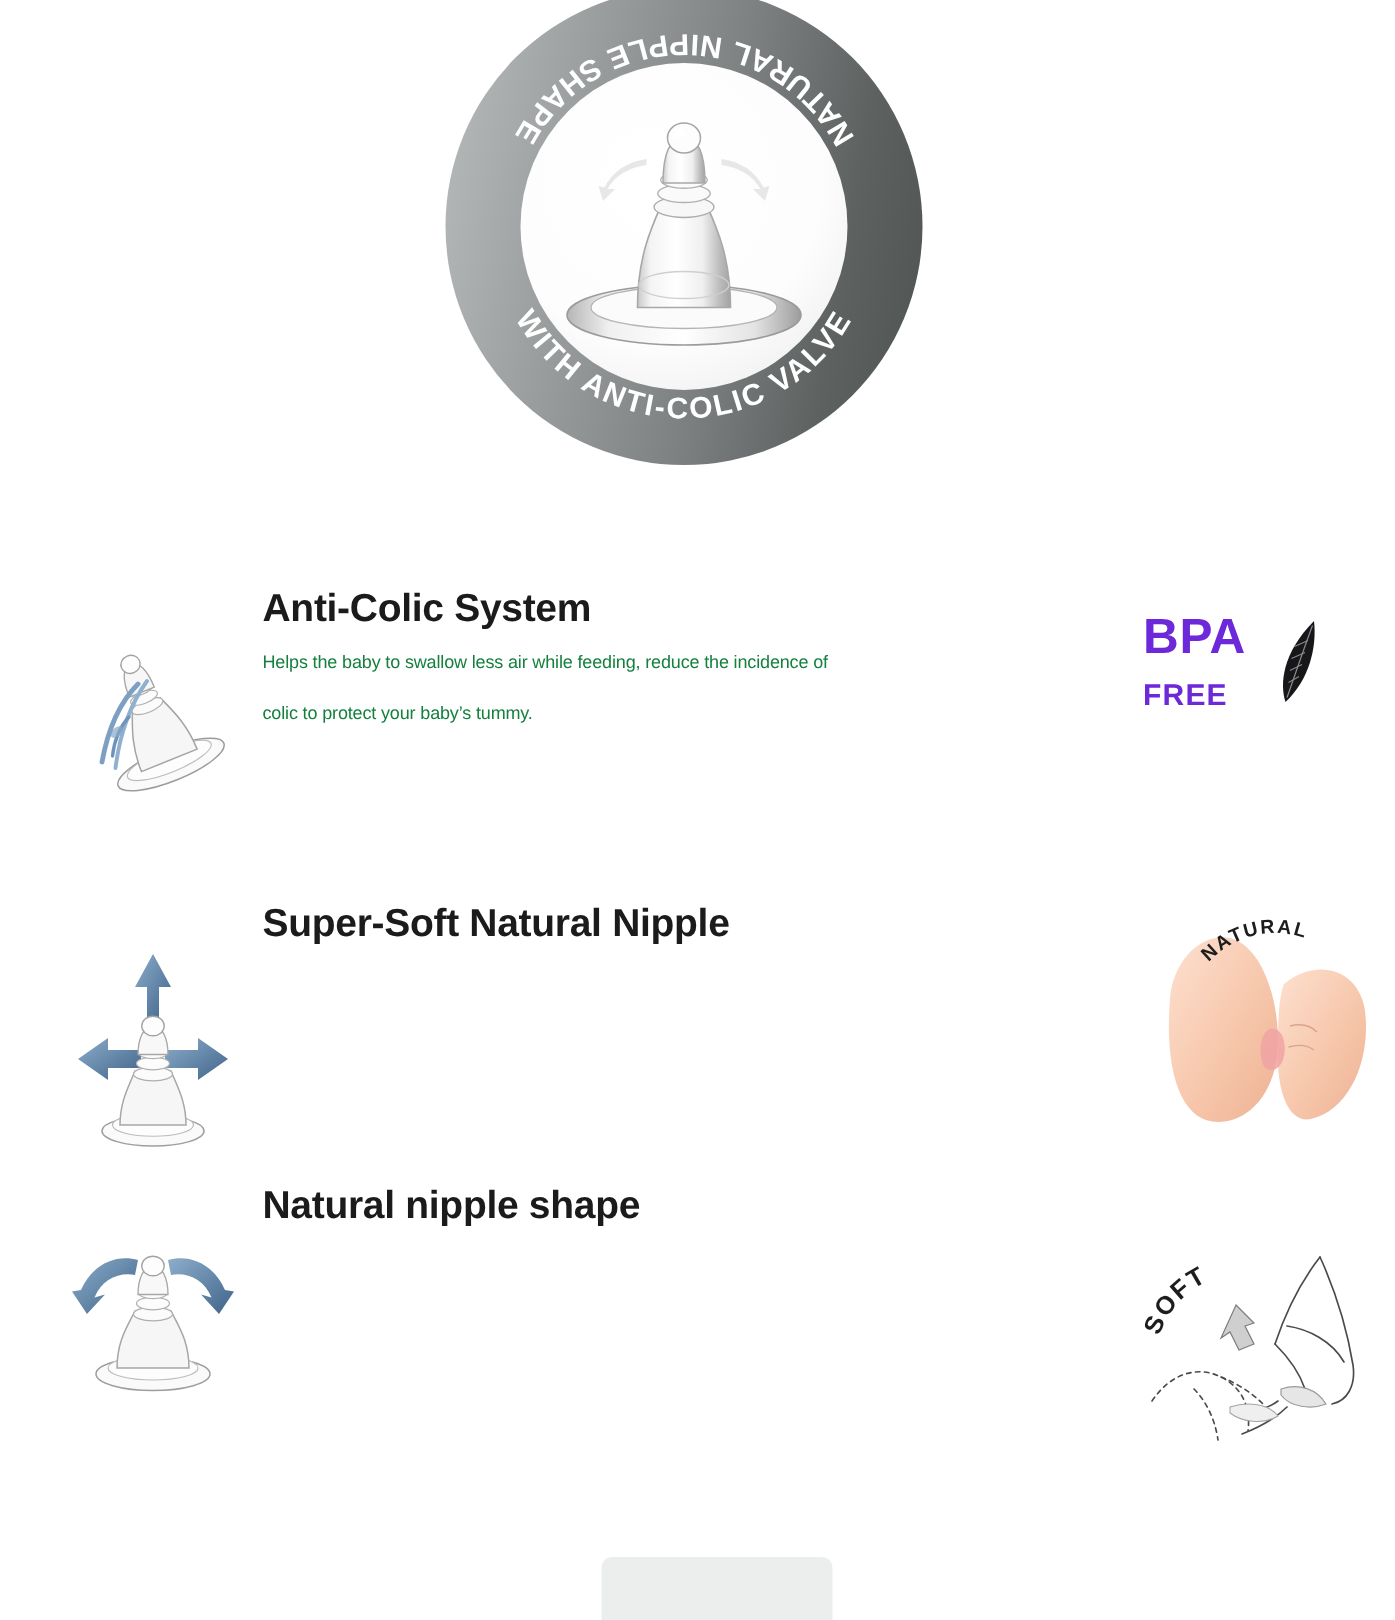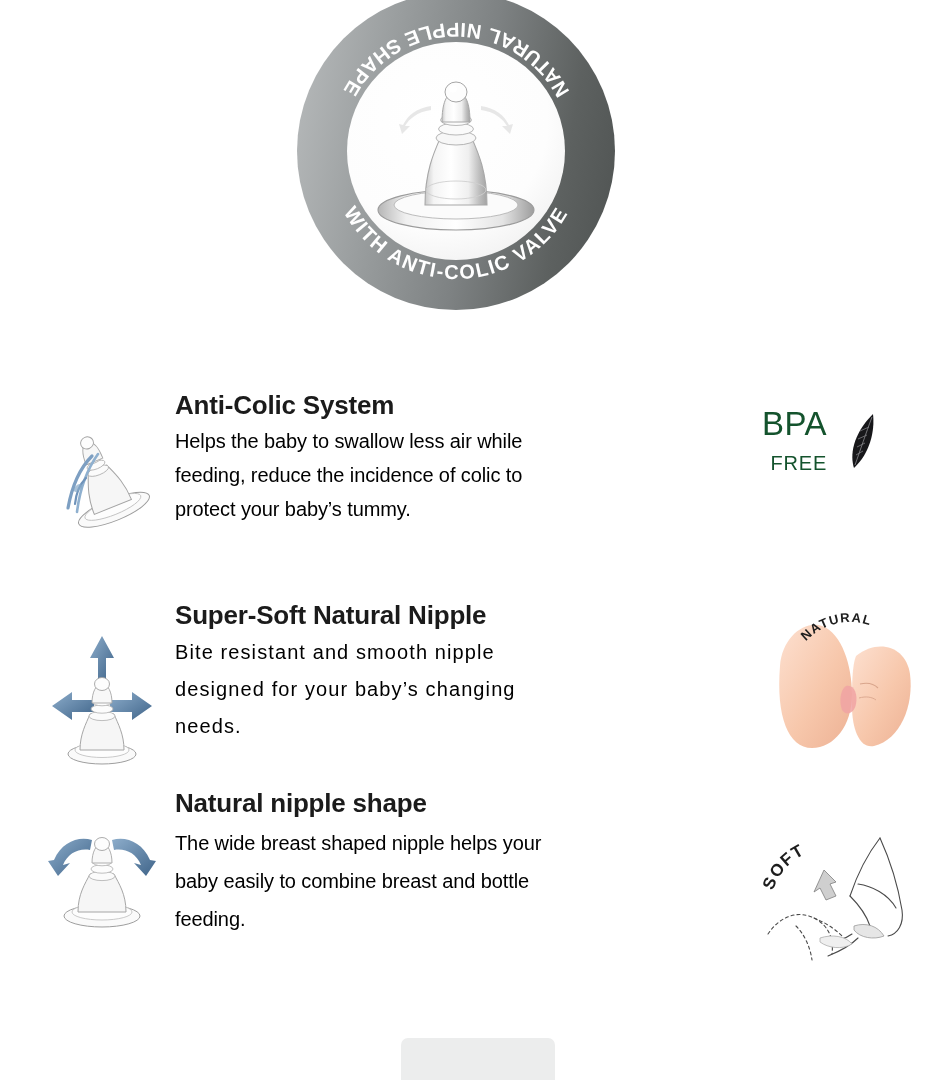--- a/index.html
+++ b/index.html
@@ -40,33 +40,33 @@
   #row-1 .icon-left{top:28px;}
   #row-2 .icon-left{top:42px;}
 
   .txt{position:absolute;left:175px;width:400px;}
   .head{
     margin:0;font-weight:700;color:#1b1b1b;
     font-size:26px;line-height:26px;letter-spacing:-.2px;
   }
   #row-2 .head{font-size:26px;line-height:30px;}
   .body{
-    margin:6px 0 0 0;color:#000000;
-    font-size:20px;line-height:34px;letter-spacing:-.1px;
+    margin:6px 0 0 0;color:#15803d;
+    font-size:12px;line-height:34px;letter-spacing:-.1px;
   }
   #row-1 .body{letter-spacing:1.1px;line-height:37px;}
   #row-2 .body{line-height:38px;}
 
   .icon-right{position:absolute;}
 
   
   #bpa{left:762px;top:14px;width:160px;}
   #bpa-text{
-    display:inline-block;vertical-align:middle;color:#14532d;
-    font-size:33px;line-height:35px;font-weight:400;letter-spacing:.5px;text-align:right;
+    display:inline-block;vertical-align:middle;color:#6d28d9;
+    font-size:33px;line-height:35px;font-weight:700;letter-spacing:.5px;
   }
   #bpa-free{font-size:20px;letter-spacing:.8px;}
   #bpa-leaf{display:inline-block;vertical-align:middle;margin-left:10px;}
 
   
   #natural{left:760px;top:0px;width:170px;}
   
   #soft{left:762px;top:42px;width:170px;}
 
   
@@ -203,21 +203,20 @@
       <ellipse cx="56" cy="86" rx="13" ry="4.6" fill="#fbfbfb" stroke="#aeaeae" stroke-width=".8"></ellipse>
       <ellipse cx="56" cy="79" rx="11" ry="4.2" fill="#fcfcfc" stroke="#b0b0b0" stroke-width=".8"></ellipse>
       <ellipse cx="56" cy="72" rx="9.5" ry="3.8" fill="#fcfcfc" stroke="#b0b0b0" stroke-width=".8"></ellipse>
       <path d="M46 73 C46 62 50 54 56 54 C62 54 66 62 66 73 Z" fill="#f8f8f8" stroke="#a6a6a6" stroke-width=".9"></path>
       <ellipse cx="56" cy="54" rx="7.5" ry="6.5" fill="#fdfdfd" stroke="#a3a3a3" stroke-width=".9"></ellipse>
     </svg>
   </div>
 
   <div class="txt">
     <p class="head">Super-Soft Natural Nipple</p>
-    <p class="body">Bite resistant and smooth nipple designed for your baby’s changing needs.</p>
   </div>
 
   <div class="icon-right" id="natural">
     <svg width="170" height="160" viewBox="0 0 170 160">
       <defs>
         <linearGradient id="gSkin" x1="0" y1="0" x2="1" y2="1">
           <stop offset="0%" stop-color="#fde0d0"></stop>
           <stop offset="55%" stop-color="#f7c7ab"></stop>
           <stop offset="100%" stop-color="#edb194"></stop>
         </linearGradient>
@@ -260,21 +259,20 @@
       <ellipse cx="56" cy="46" rx="13" ry="4.6" fill="#fbfbfb" stroke="#aeaeae" stroke-width=".8"></ellipse>
       <ellipse cx="56" cy="39" rx="11" ry="4.2" fill="#fcfcfc" stroke="#b0b0b0" stroke-width=".8"></ellipse>
       <ellipse cx="56" cy="32" rx="9.5" ry="3.8" fill="#fcfcfc" stroke="#b0b0b0" stroke-width=".8"></ellipse>
       <path d="M46 33 C46 22 50 14 56 14 C62 14 66 22 66 33 Z" fill="#f8f8f8" stroke="#a6a6a6" stroke-width=".9"></path>
       <ellipse cx="56" cy="14" rx="7.5" ry="6.5" fill="#fdfdfd" stroke="#a3a3a3" stroke-width=".9"></ellipse>
     </svg>
   </div>
 
   <div class="txt">
     <p class="head">Natural nipple shape</p>
-    <p class="body">The wide breast shaped nipple helps your baby easily to combine breast and bottle feeding.</p>
   </div>
 
   <div class="icon-right" id="soft">
     <svg width="170" height="150" viewBox="0 0 170 150">
       <defs>
         <path id="softArc" d="M 10 96 A 62 62 0 0 1 74 18"></path>
       </defs>
       <g fill="none" stroke="#4a4a4a" stroke-width="1.1" stroke-linecap="round">
 
         <path d="M118 8 C128 30 136 56 140 80 C142 94 136 104 126 106"></path>

